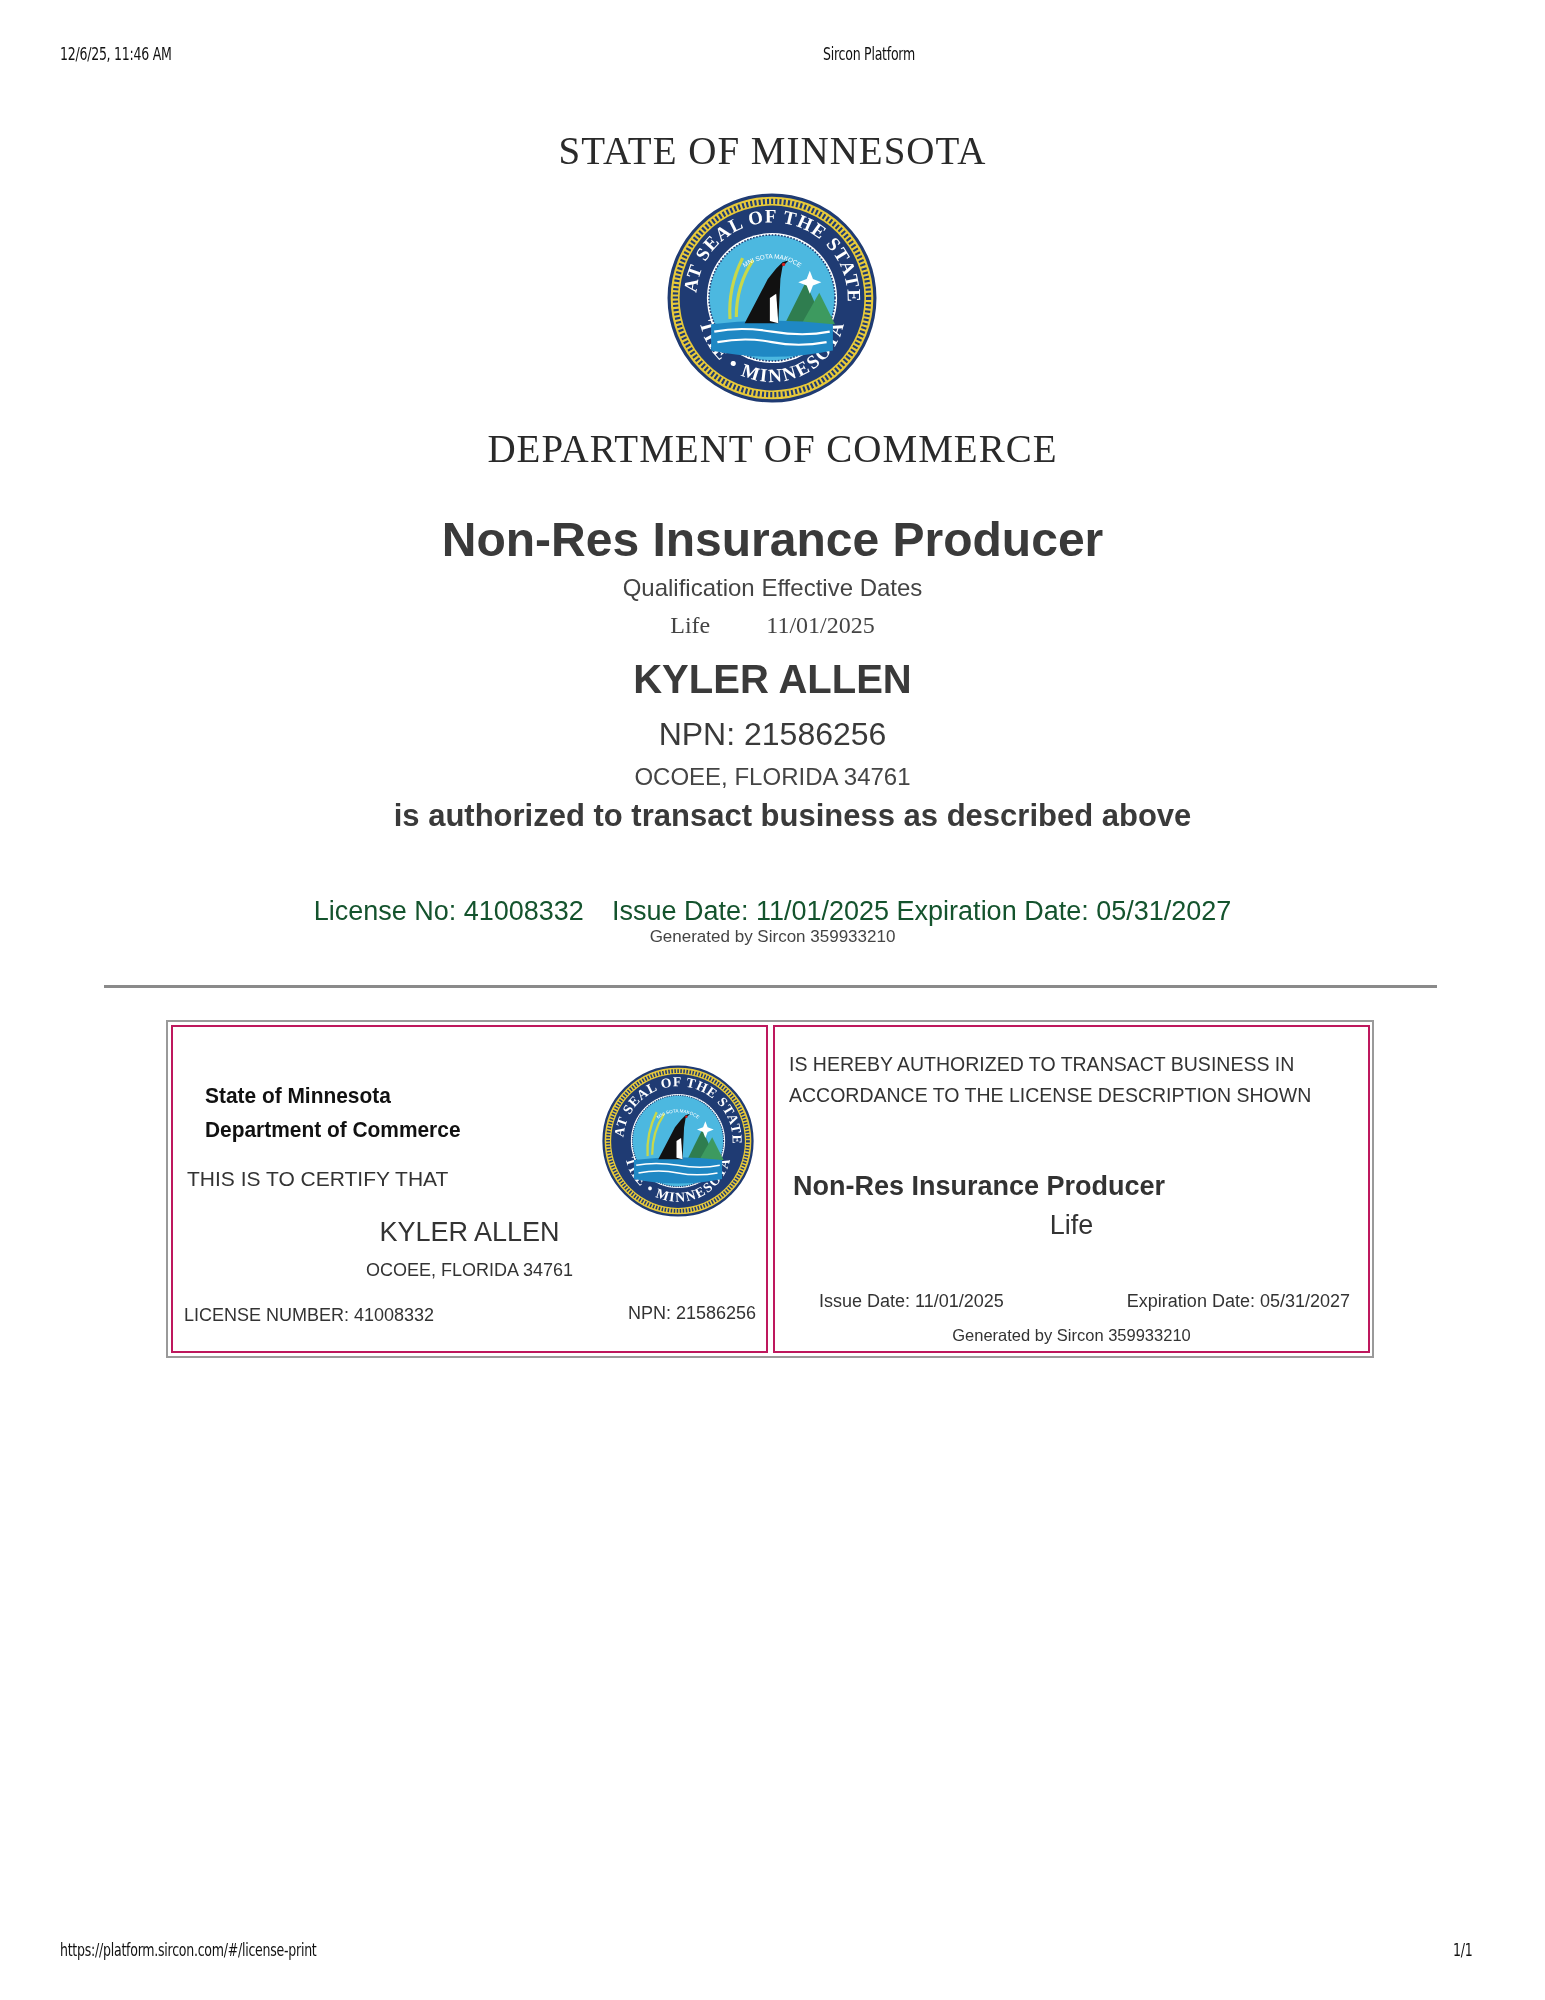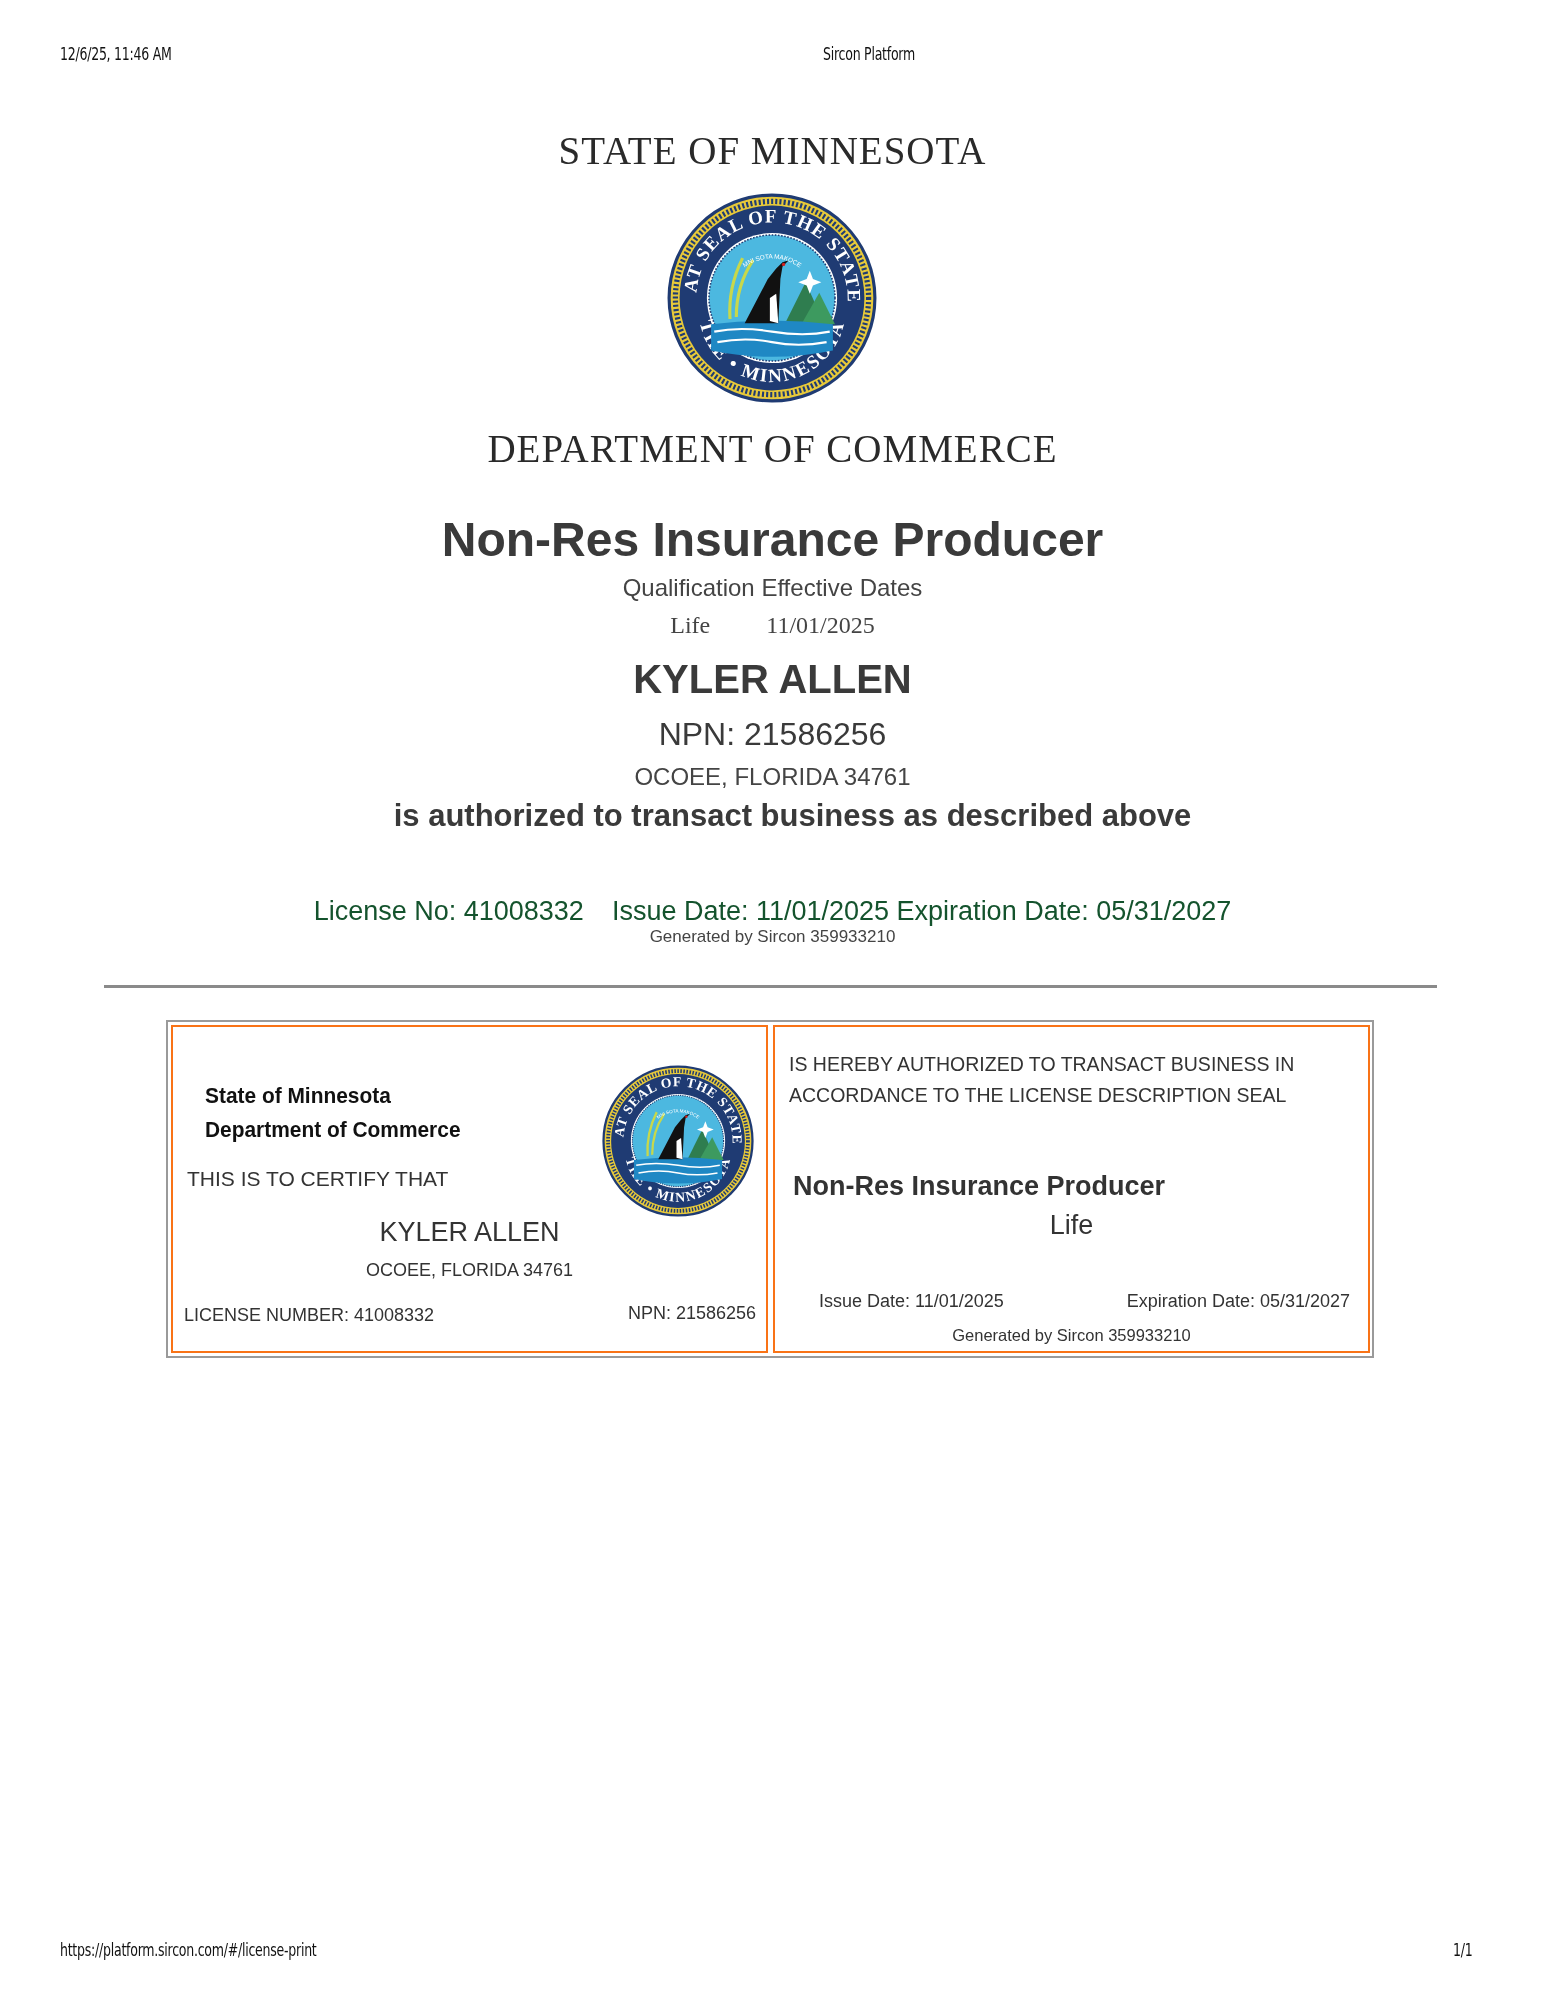--- a/index.html
+++ b/index.html
@@ -4,21 +4,21 @@
 <style>
   html, body { margin: 0; padding: 0; background: #ffffff; }
   body { width: 1545px; height: 2000px; position: relative; overflow: hidden; color: #3a3a3a; font-family: "Liberation Sans", sans-serif; }
   .abs { position: absolute; }
   .print-hdr { font-family: "DejaVu Sans Condensed", "DejaVu Sans", sans-serif; font-size: 17px; color: #111; transform: scaleX(0.82); transform-origin: left center; letter-spacing: -0.3px; }
   .center { left: 0; width: 1545px; text-align: center; }
   .serif-head { font-family: "Liberation Serif", serif; color: #2a2a2a; letter-spacing: 1px; }
   .seal { position: absolute; }
   .divider { position: absolute; left: 104px; top: 985px; width: 1333px; height: 3px; background: #8a8a8a; }
   .card-outer { position: absolute; left: 166px; top: 1020px; width: 1208px; height: 338px; border: 2px solid #9a9a9a; box-sizing: border-box; }
-  .panel { position: absolute; top: 1025px; height: 328px; border: 2px solid #f97316; box-sizing: border-box; }
+  .panel { position: absolute; top: 1025px; height: 328px; border: 2px solid #be185d; box-sizing: border-box; }
   .panel-left { left: 171px; width: 597px; }
   .panel-right { left: 773px; width: 597px; }
   .txt { position: absolute; white-space: nowrap; }
 </style>
 </head>
 <body>
 
 <svg width="0" height="0" style="position:absolute">
   <defs>
     <symbol id="mn-seal" viewBox="0 0 200 200">
@@ -97,21 +97,21 @@
     <span style="display:inline-block; margin-left:0;">KYLER ALLEN</span>
   </div>
   <div class="txt" style="left:0; width:593px; top:233px; text-align:center; font-size:18px; color:#333;">OCOEE, FLORIDA 34761</div>
   <div class="txt" style="left:11px; top:278px; font-size:18px; color:#333;">LICENSE NUMBER: 41008332</div>
   <div class="txt" style="right:10px; top:276px; font-size:18px; color:#333;">NPN: 21586256</div>
 </div>
 
 <div class="panel panel-right">
   <div class="txt" style="left:14px; top:22px; font-size:19.5px; color:#333; line-height:31px;">
     <div>IS HEREBY AUTHORIZED TO TRANSACT BUSINESS IN</div>
-    <div>ACCORDANCE TO THE LICENSE DESCRIPTION SEAL</div>
+    <div>ACCORDANCE TO THE LICENSE DESCRIPTION SHOWN</div>
   </div>
   <div class="txt" style="left:18px; top:144px; font-size:27px; font-weight:bold; color:#333;">Non-Res Insurance Producer</div>
   <div class="txt" style="left:0; width:593px; top:183px; text-align:center; font-size:27px; color:#333;">Life</div>
   <div class="txt" style="left:44px; top:264px; font-size:18px; color:#333;">Issue Date: 11/01/2025</div>
   <div class="txt" style="right:18px; top:264px; font-size:18px; color:#333;">Expiration Date: 05/31/2027</div>
   <div class="txt" style="left:0; width:593px; top:299px; text-align:center; font-size:16.5px; color:#333;">Generated by Sircon 359933210</div>
 </div>
 
 <div class="abs print-hdr" style="left:60px; top:1940px;">https://platform.sircon.com/#/license-print</div>
 <div class="abs print-hdr" style="left:1453px; top:1940px;">1/1</div>

